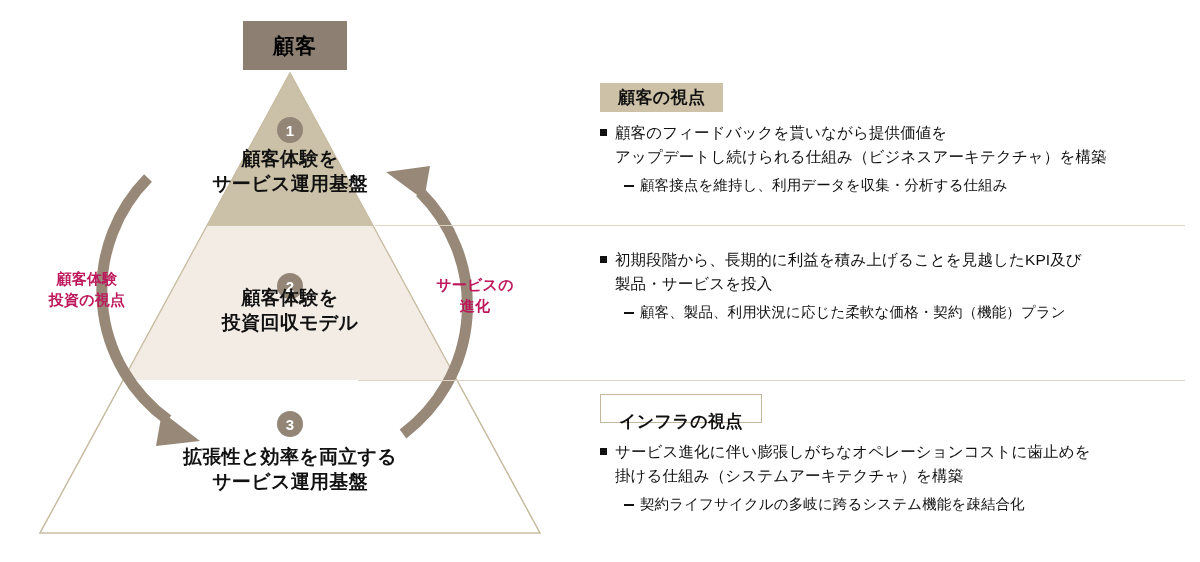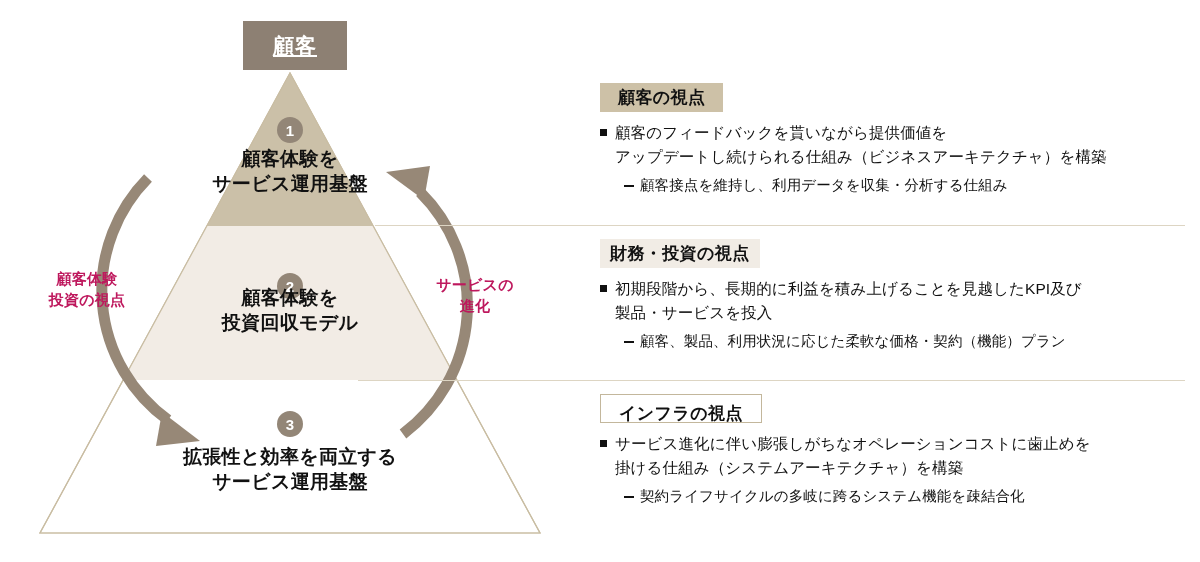--- a/index.html
+++ b/index.html
@@ -33,25 +33,24 @@
   .customer-box {
     position: absolute;
     left: 243px; top: 21px;
     width: 104px; height: 49px;
     background: #8d8073;
     display: flex;
     align-items: center;
     justify-content: center;
   }
   .customer-box span {
-    color: #ffffff;
+    color: #000000;
     font-size: 21px;
     font-weight: bold;
     letter-spacing: 1px;
-    text-decoration: underline;
   }
 
   
   .badge {
     position: absolute;
     width: 26px; height: 26px;
     border-radius: 50%;
     background: #938677;
     color: #ffffff;
     font-size: 15px;
@@ -115,21 +114,21 @@
     line-height: 29px;
     padding: 0 18px;
     font-size: 17px;
     font-weight: bold;
     color: #111111;
     letter-spacing: 0.4px;
     margin-left: 20px;
   }
   .sec-header.filled-dark  { background: #cdc1a7; }
   .sec-header.filled-light { background: #f1ece5; margin-left: 20px; padding: 0 10px; }
-  .sec-header.outlined     { background: #ffffff; border: 1.5px solid #c3b79c; padding: 4px 18px; }
+  .sec-header.outlined     { background: #ffffff; border: 1.5px solid #c3b79c; padding: 12px 18px; }
 
   .bullet-main {
     position: relative;
     margin: 9px 0 0 20px;
     padding-left: 15px;
     font-size: 15.5px;
     color: #111111;
     line-height: 1.52;
     letter-spacing: 0.1px;
   }
@@ -238,21 +237,20 @@
 
   <div id="panel">
 
     <div class="section section-1">
       <div class="sec-header filled-dark">顧客の視点</div>
       <div class="bullet-main">顧客のフィードバックを貰いながら提供価値を<br>アップデートし続けられる仕組み（ビジネスアーキテクチャ）を構築</div>
       <div class="bullet-sub">顧客接点を維持し、利用データを収集・分析する仕組み</div>
     </div>
 
     <div class="section section-2">
-      <div class="sec-header filled-light">財務・投資の視点</div>
       <div class="bullet-main">初期段階から、長期的に利益を積み上げることを見越したKPI及び<br>製品・サービスを投入</div>
       <div class="bullet-sub">顧客、製品、利用状況に応じた柔軟な価格・契約（機能）プラン</div>
     </div>
 
     <div class="section section-3">
       <div class="sec-header outlined">インフラの視点</div>
       <div class="bullet-main">サービス進化に伴い膨張しがちなオペレーションコストに歯止めを<br>掛ける仕組み（システムアーキテクチャ）を構築</div>
       <div class="bullet-sub">契約ライフサイクルの多岐に跨るシステム機能を疎結合化</div>
     </div>
   </div>

